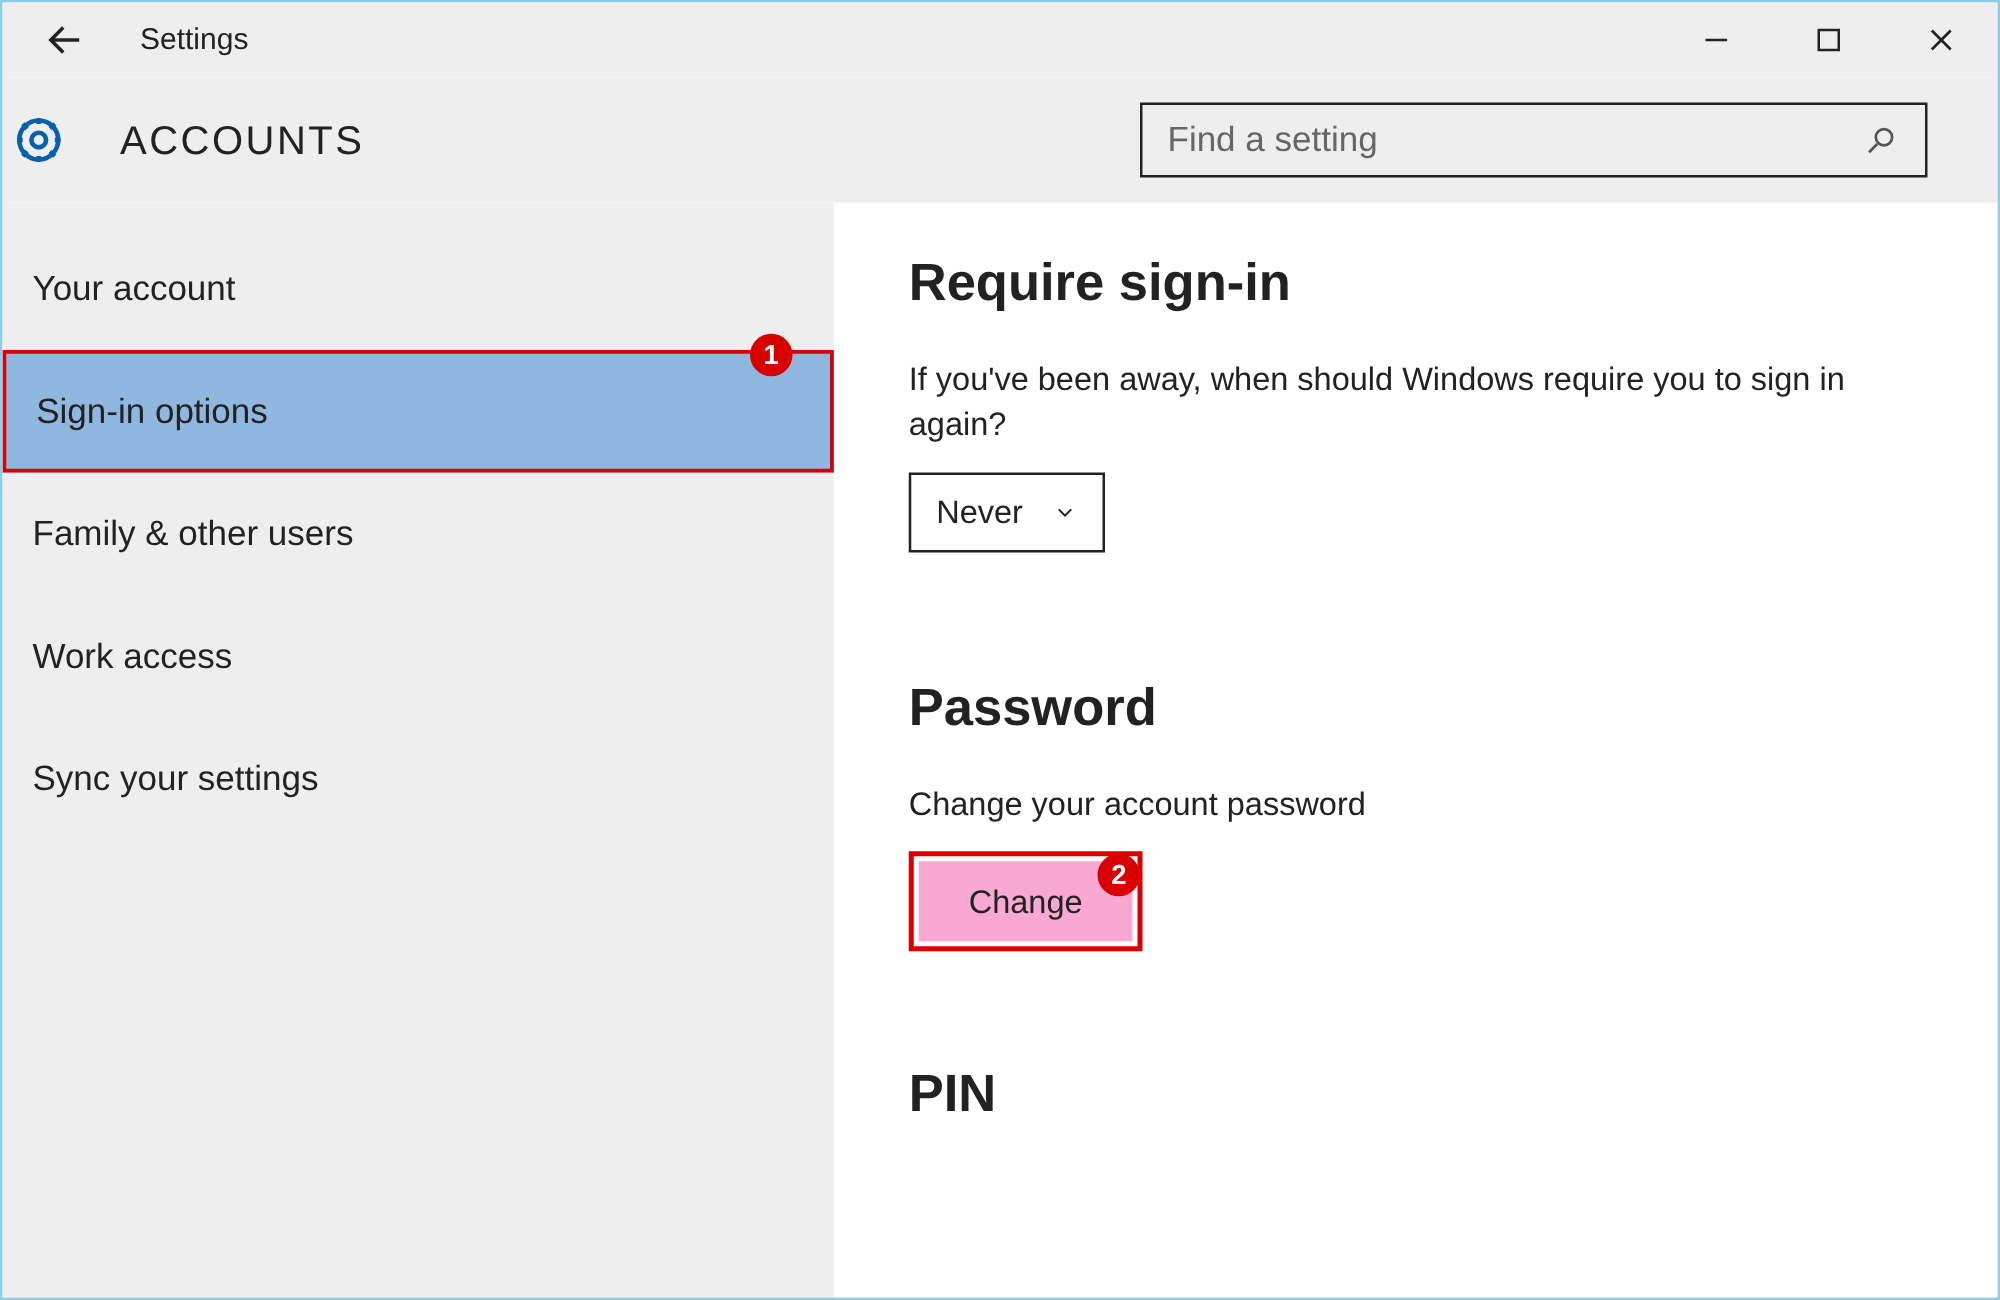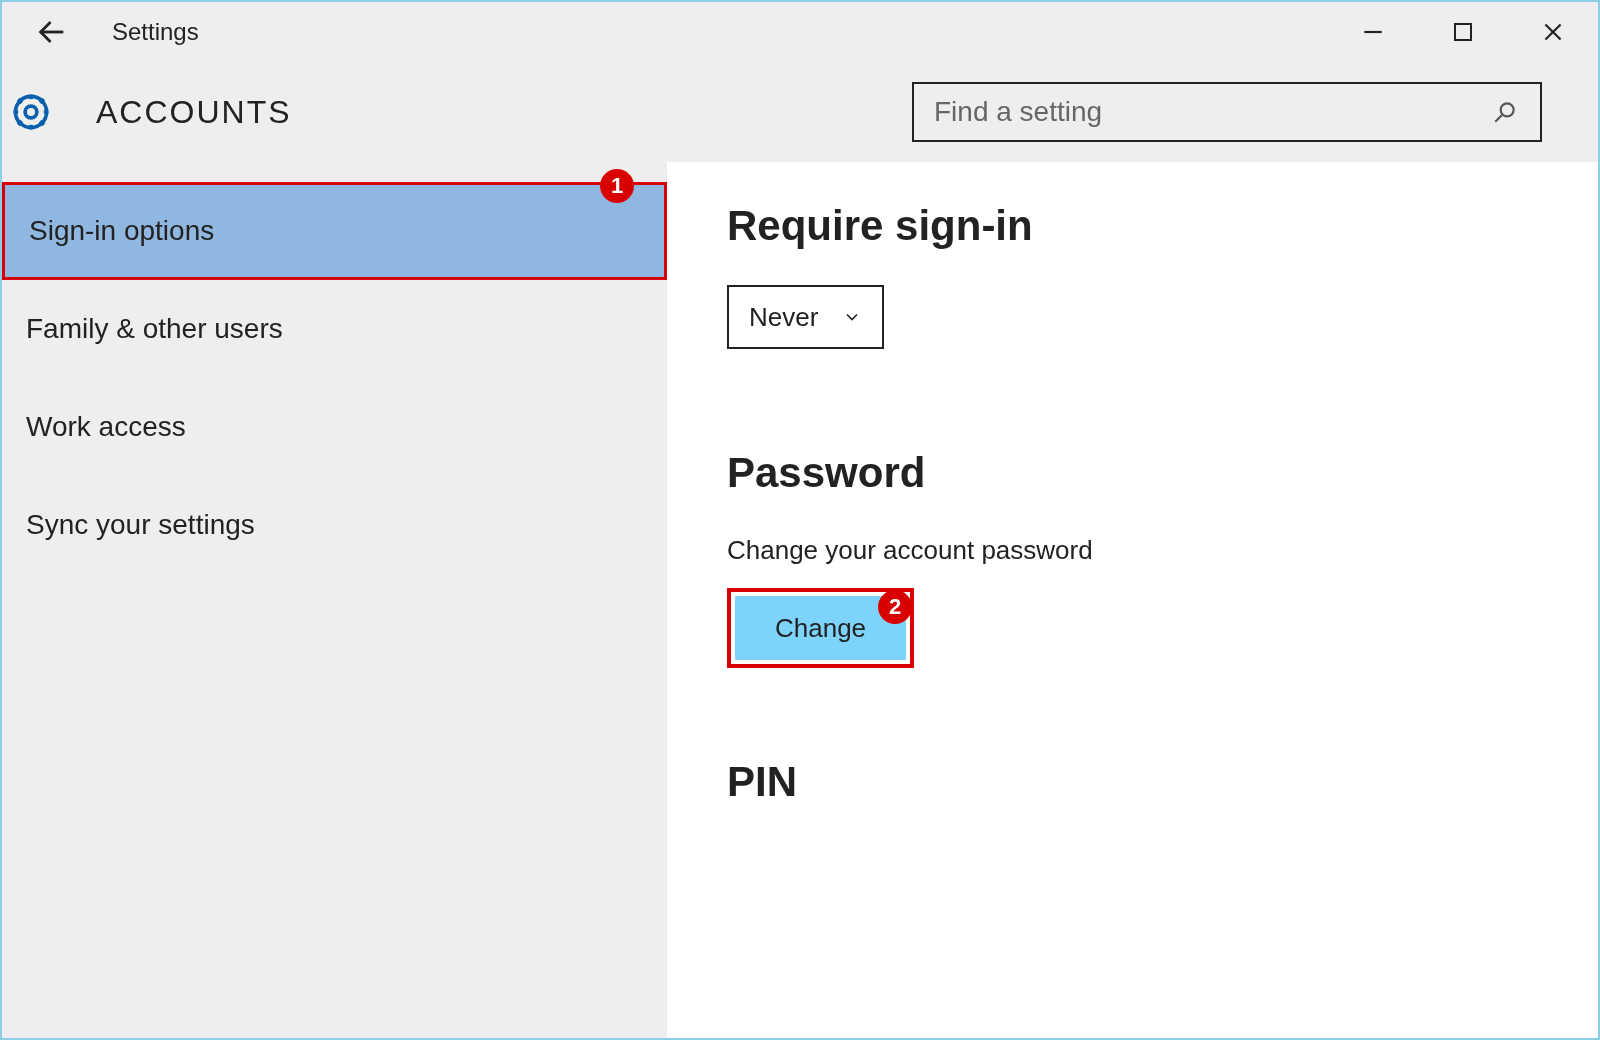--- a/index.html
+++ b/index.html
@@ -158,21 +158,21 @@
     width: 20px; height: 20px;
   }
   .section { margin-bottom: 100px; }
   .change-wrap {
     display: inline-block;
     border: 4px solid #d80000;
     position: relative;
     padding: 4px;
   }
   .change-btn {
-    background: #7dd3fc;
+    background: #f9a8d4;
     border: none;
     height: 64px;
     padding: 0 40px;
     font-size: 26px;
     color: #222;
     cursor: pointer;
   }
   .change-wrap .badge {
     top: -2px;
     right: -2px;
@@ -233,38 +233,42 @@
         <svg width="26" height="26" viewBox="0 0 24 24" fill="none" stroke="#555" stroke-width="2">
           <circle cx="14" cy="10" r="6"></circle>
           <line x1="9" y1="15" x2="3" y2="21"></line>
         </svg>
       </div>
     </div>
   </div>
 
   <div class="body">
     <div class="sidebar">
+      <div class="sidebar-item">
+        <span>Your account</span>
+      </div>
       <div class="sidebar-item selected">
         <span>Sign-in options</span>
         <div class="badge">1</div>
       </div>
       <div class="sidebar-item">
         <span>Family &amp; other users</span>
       </div>
       <div class="sidebar-item">
         <span>Work access</span>
       </div>
       <div class="sidebar-item">
         <span>Sync your settings</span>
       </div>
     </div>
 
     <div class="main">
       <div class="section">
         <h2 class="section-h">Require sign-in</h2>
+        <p class="section-p">If you've been away, when should Windows require you to sign in again?</p>
         <div class="dropdown">
           <span>Never</span>
           <span class="chev">
             <svg width="20" height="20" viewBox="0 0 24 24" fill="none" stroke="#222" stroke-width="2">
                 <polyline points="6 9 12 15 18 9"></polyline>
               </svg>
           </span>
         </div>
       </div>
 

